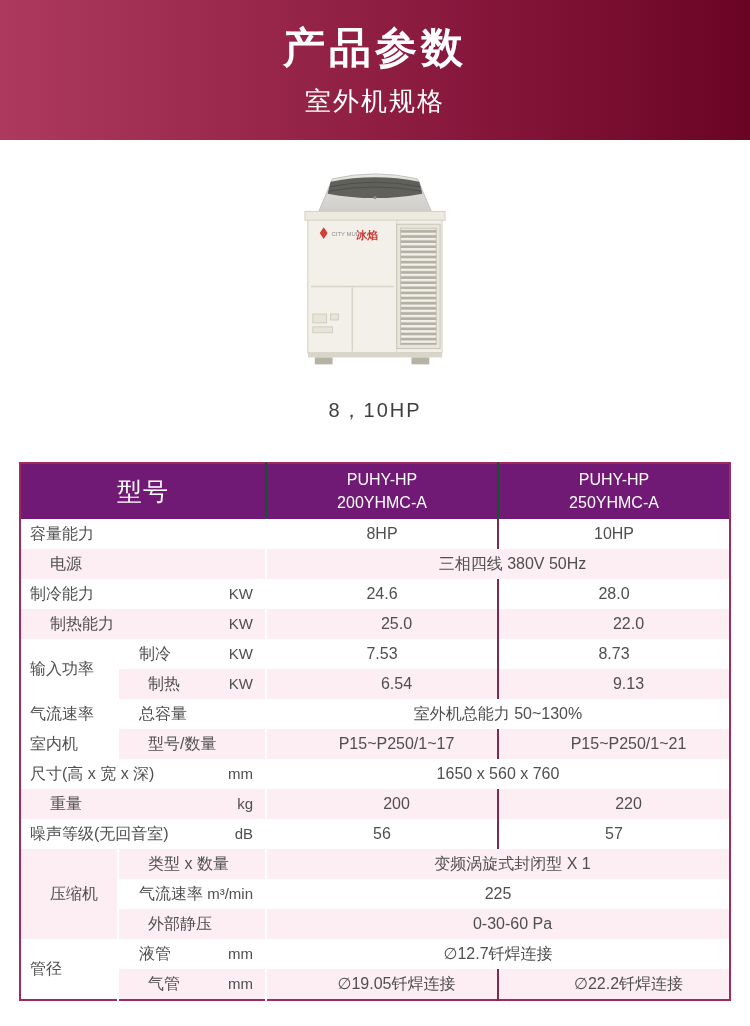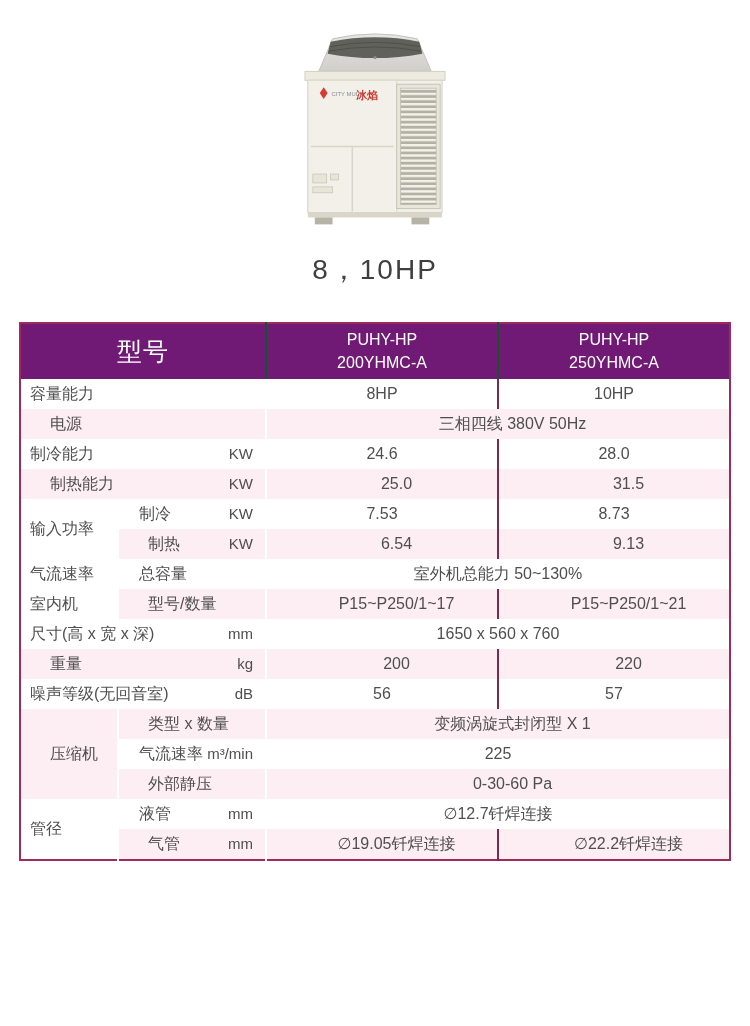--- a/index.html
+++ b/index.html
@@ -22,21 +22,21 @@
   }
   .banner-subtitle {
     color:#ffffff; font-size:26px; font-weight:normal; letter-spacing:2px;
     margin-top:12px;
   }
 
   
   .product-wrap { text-align:center; }
   .unit-svg { display:block; margin:26px auto 0 auto; }
   .product-caption {
-    margin-top:4px; font-size:28px; color:#3f3f3f; letter-spacing:2px;
+    margin-top:4px; font-size:20px; color:#3f3f3f; letter-spacing:2px;
     line-height:30px;
   }
 
   
   table.spec {
     width:710px; margin:37px auto 0 auto; border-collapse:collapse;
     table-layout:fixed; border:2px solid #9e2b5b;
   }
   table.spec th, table.spec td {
     font-weight:normal; overflow:hidden;
@@ -58,20 +58,24 @@
   td.val  { text-align:center; color:#555555;margin-top:48px; }
   td.vfirst { border-left:2px solid #ffffff; }
   td.dv   { border-left:2px solid #7d2a50; }
   span.unit { float:right; font-size:15px; color:#4f4f4f; }
 </style>
 </head>
 <body>
 
 <div class="page">
 
+  <header class="banner">
+    <div class="banner-title">产品参数</div>
+    <div class="banner-subtitle">室外机规格</div>
+  </header>
 
   <section class="product-wrap">
     <svg class="unit-svg" width="150" height="225" viewBox="0 0 150 228">
       <defs>
         <pattern id="slats" width="6" height="5.2" patternUnits="userSpaceOnUse">
           <rect width="6" height="5.2" fill="#f3f1ea"></rect>
           <rect y="2.4" width="6" height="2.8" fill="#b3b0a4"></rect>
         </pattern>
         <linearGradient id="domeg" x1="0" y1="0" x2="0" y2="1">
           <stop offset="0" stop-color="#e6e6e3"></stop>
@@ -147,21 +151,21 @@
 
     <tr class="w">
       <td class="lab" colspan="2"><span>制冷能力</span><span class="unit">KW</span></td>
       <td class="val vfirst">24.6</td>
       <td class="val dv">28.0</td>
     </tr>
 
     <tr class="p">
       <td class="lab" colspan="2"><span>制热能力</span><span class="unit">KW</span></td>
       <td class="val vfirst">25.0</td>
-      <td class="val dv">31.5</td>
+      <td class="val dv">22.0</td>
     </tr>
 
     <tr class="w">
       <td class="grp" rowspan="2">输入功率</td>
       <td class="sub"><span>制冷</span><span class="unit">KW</span></td>
       <td class="val vfirst">7.53</td>
       <td class="val dv">8.73</td>
     </tr>
     <tr class="p">
       <td class="sub"><span>制热</span><span class="unit">KW</span></td>

